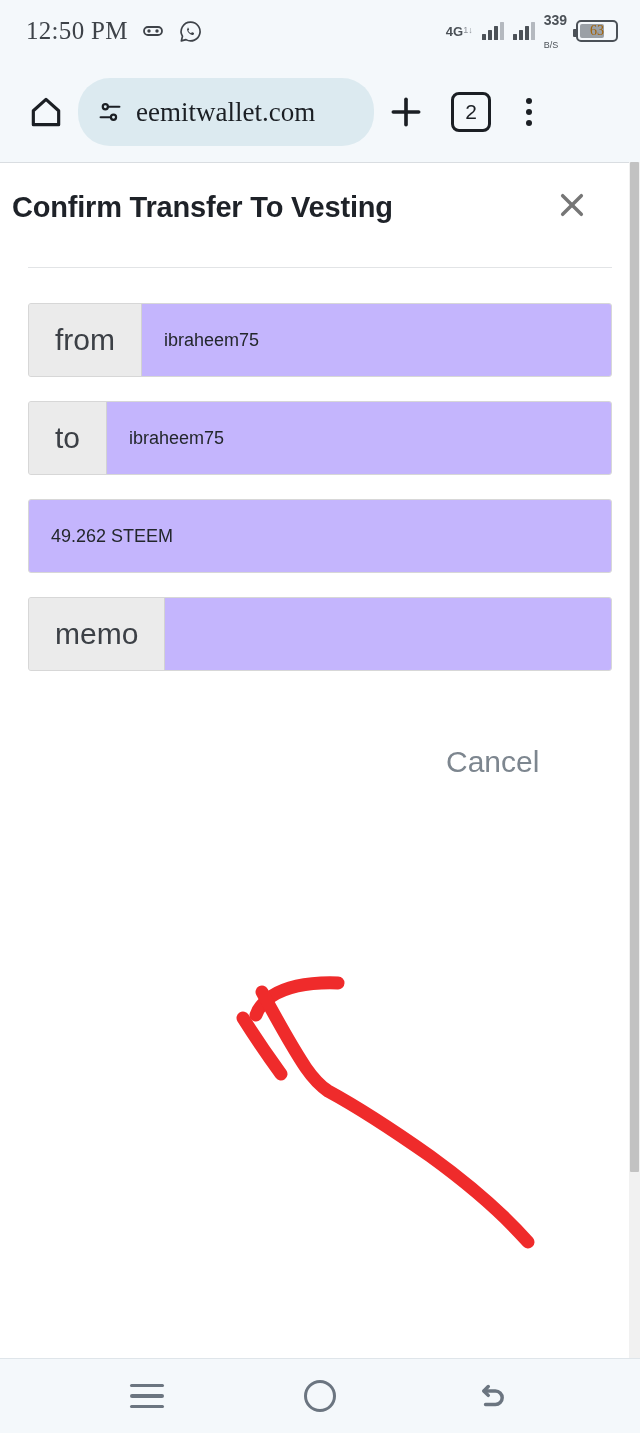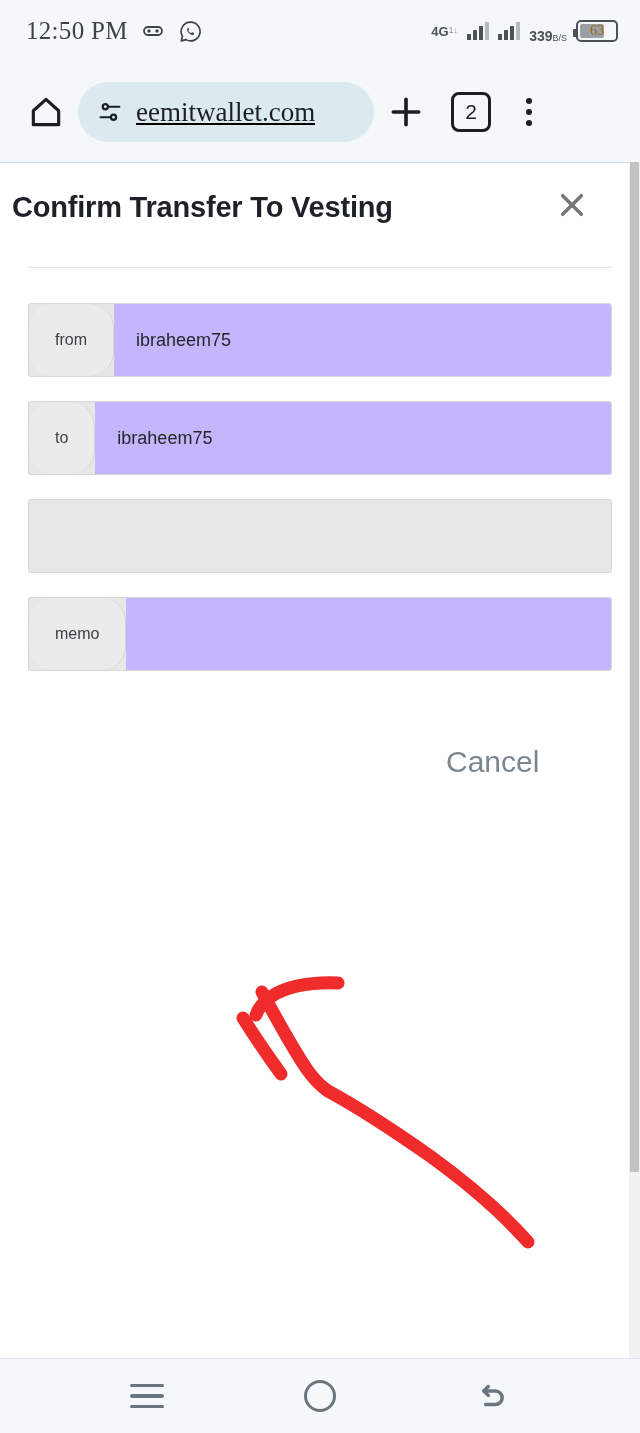--- a/index.html
+++ b/index.html
@@ -27,21 +27,21 @@
   .ico{ display:inline-flex; align-items:center; justify-content:center; }
   .net-label{ display:flex; flex-direction:row; align-items:flex-start; line-height:1; }
   .net-label .n1{ font-size:13px; font-weight:bold; color:#4b5157; }
   .net-label .n2{ font-size:9px; color:#8b9097; margin-top:1px; }
   .bars{ display:flex; align-items:flex-end; gap:2px; height:18px; }
   .bars i{ width:4px; background:#4b5157; display:block; border-radius:.5px; }
   .bars i:nth-child(1){ height:6px; }
   .bars i:nth-child(2){ height:10px; }
   .bars i:nth-child(3){ height:14px; }
   .bars i:nth-child(4){ height:18px; background:#b4b9bf; }
-  .speed{ display:flex; align-items:flex-end; line-height:1; }
+  .speed{ display:flex; flex-direction:column; align-items:flex-start; line-height:1; }
   .speed .s1{ font-size:14px; font-weight:bold; color:#4b5157; }
   .speed .s2{ font-size:9px; color:#4b5157; margin-top:14px; }
   .battery{
     width:42px; height:22px; border:2px solid #4b5157; border-radius:5px;
     position:relative; display:flex; align-items:center; padding:2px;
   }
   .battery:after{
     content:""; position:absolute; left:-5px; top:7px; width:3px; height:8px;
     background:#4b5157; border-radius:1px 0 0 1px;
   }
@@ -55,23 +55,23 @@
   }
 
   
   .browserbar{
     position:absolute; left:0; top:62px; width:640px; height:100px;
     background:#f4f8fb;
     display:flex; align-items:center; padding:0 22px 0 20px; gap:0;
   }
   .home-btn{ width:52px; display:flex; align-items:center; justify-content:center; }
   .omnibox{
-    flex:0 0 auto; width:296px; height:60px; margin-left:6px;
+    flex:0 0 auto; width:296px; height:68px; margin-left:6px;
     background:#dceaf0; border-radius:32px;
-    display:flex; align-items:center; padding:0 18px; gap:12px;text-decoration:underline;
+    display:flex; align-items:center; padding:0 18px; gap:12px;
   }
   .omnibox .url{
     font-family:"Liberation Serif", serif;
     font-size:27px; color:#1b1f24; white-space:nowrap; overflow:hidden;
   }
   .plus-btn{ width:64px; display:flex; align-items:center; justify-content:center; }
   .tabs-btn{ width:66px; display:flex; align-items:center; justify-content:center; position:relative; }
   .tabs-box{
     width:40px; height:40px; border:3px solid #1b1f24; border-radius:8px;
     display:flex; align-items:center; justify-content:center;
@@ -104,21 +104,21 @@
   .row{
     display:flex; align-items:stretch; margin-bottom:24px;
     border:1px solid #d7d7d7; border-radius:3px;
     background:#e7e7e7; height:74px; overflow:hidden;
   }
   .row .lbl{
     background:#ebebeb;
     border-right:1px solid #d2d2d2;
     display:flex; align-items:center;
     padding:0 26px;
-    font-size:16px; color:#3c4046; white-space:nowrap;border-radius:24px;
+    font-size:30px; color:#3c4046; white-space:nowrap;
   }
   .row .val{
     flex:1; background:#c4b5fd;
     display:flex; align-items:center;
     padding:0 22px;
     font-size:18px; color:#23272c; white-space:nowrap; overflow:hidden;
   }
 
   
   .actions{ position:absolute; left:0; top:560px; width:640px; height:120px; }
@@ -270,20 +270,21 @@
   <div class="rows">
     <div class="row">
       <div class="lbl">from</div>
       <div class="val">ibraheem75</div>
     </div>
     <div class="row">
       <div class="lbl">to</div>
       <div class="val">ibraheem75</div>
     </div>
     <div class="row">
+      <div class="val">49.262 STEEM</div>
     </div>
     <div class="row">
       <div class="lbl">memo</div>
       <div class="val"></div>
     </div>
   </div>
 
   <div class="actions">
     <button class="cancel-btn">Cancel</button>
   </div>

